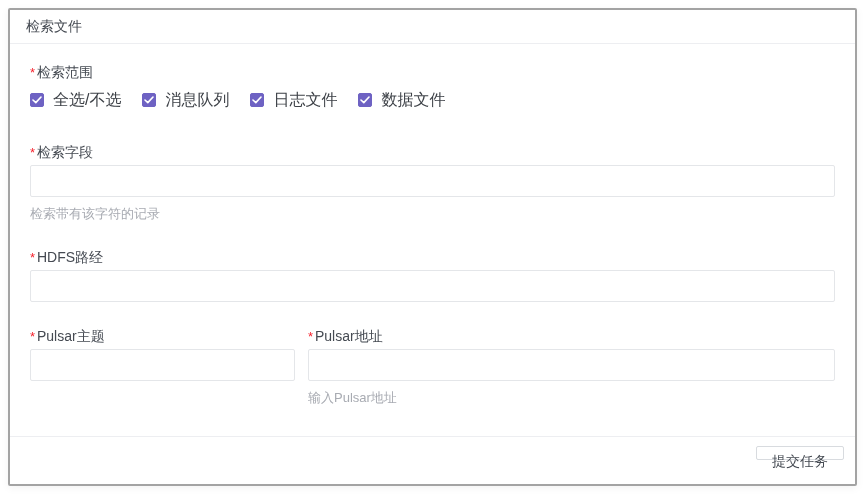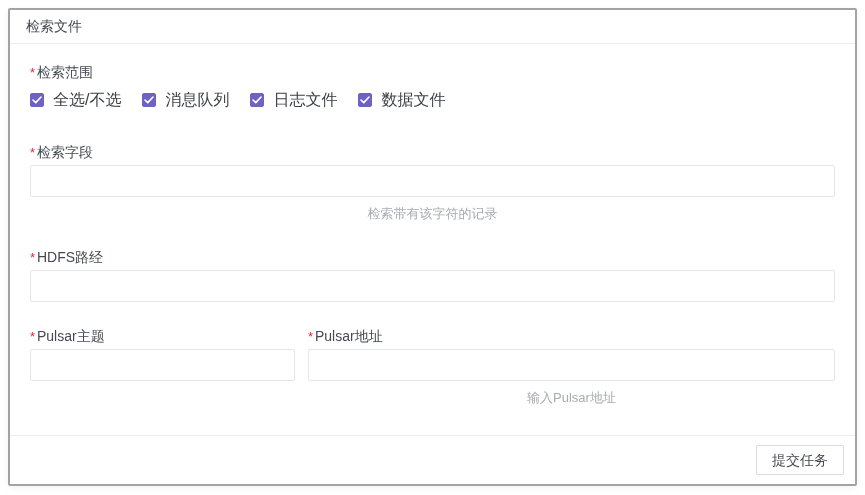--- a/index.html
+++ b/index.html
@@ -91,36 +91,35 @@
     font-size: 14px;
     color: #454a52;
     outline: none;
   }
 
   .form-hint {
     margin-top: 8px;
     font-size: 13px;
     line-height: 18px;
     color: #a8abb2;
-    text-align: center;
   }
 
   .pulsar-row { display: flex; }
   .pulsar-col-topic { flex: 0 0 265px; width: 265px; }
   .pulsar-col-address { flex: 1 1 auto; margin-left: 13px; }
 
   .card-footer {
     flex: 0 0 48px;
     border-top: 1px solid #edeef1;
     padding: 9px 11px;
     text-align: right;
   }
   .submit-button {
     display: inline-block;
-    height: 30px;
+    height: 14px;
     padding: 0 15px;
     background: #fff;
     border: 1px solid #d8dbdf;
     border-radius: 2px;
     font-family: "Liberation Sans", "DejaVu Sans", sans-serif;
     font-size: 14px;
     color: #454a52;
     line-height: 28px;
     cursor: pointer;
   }

